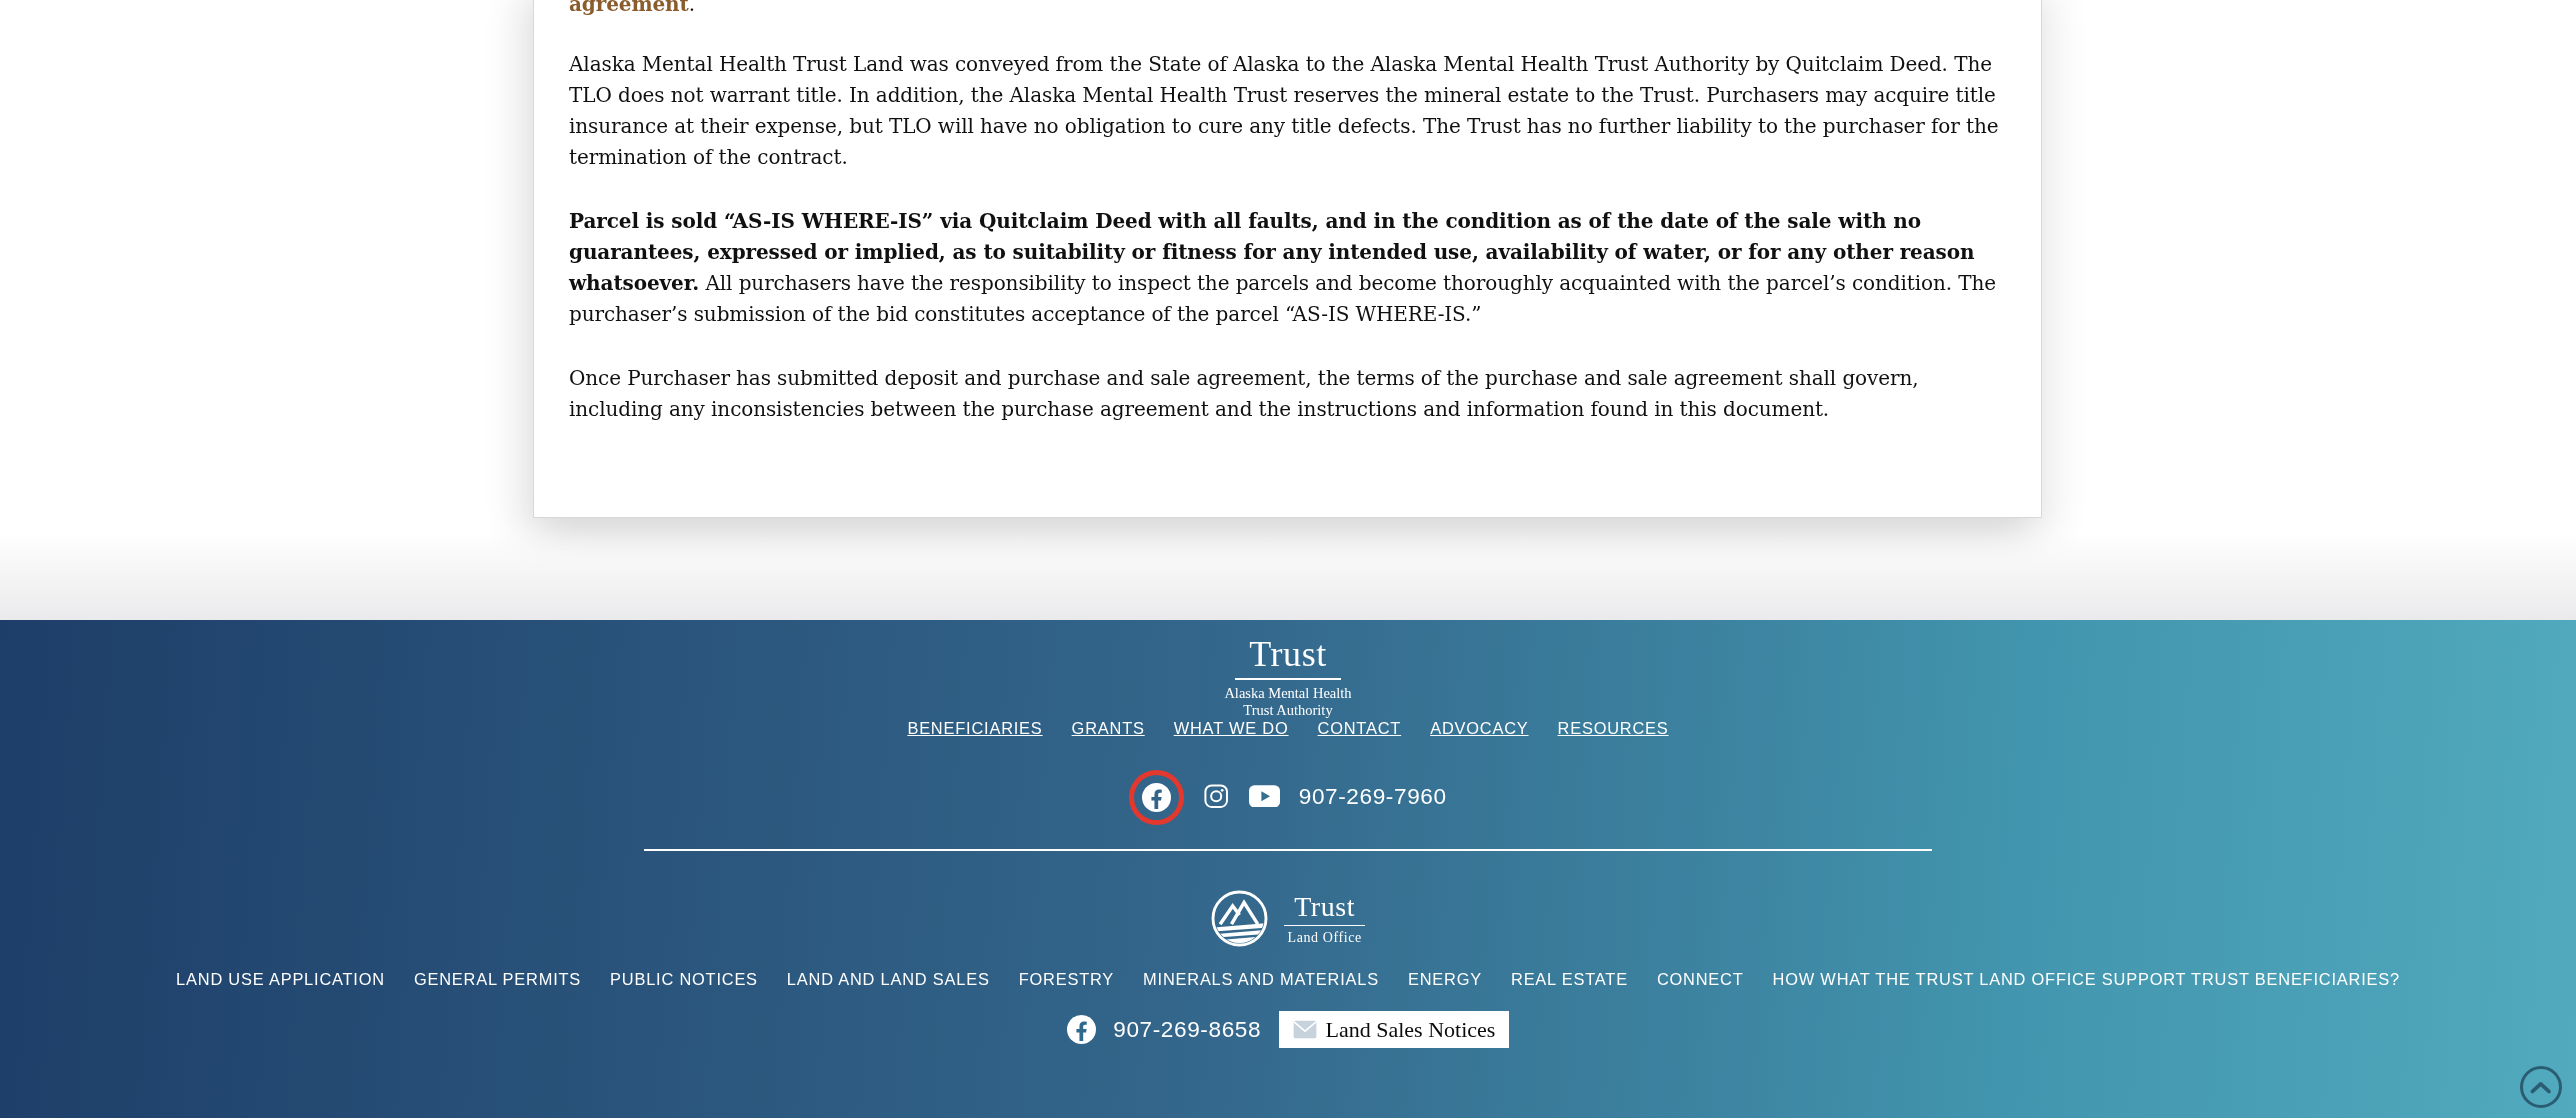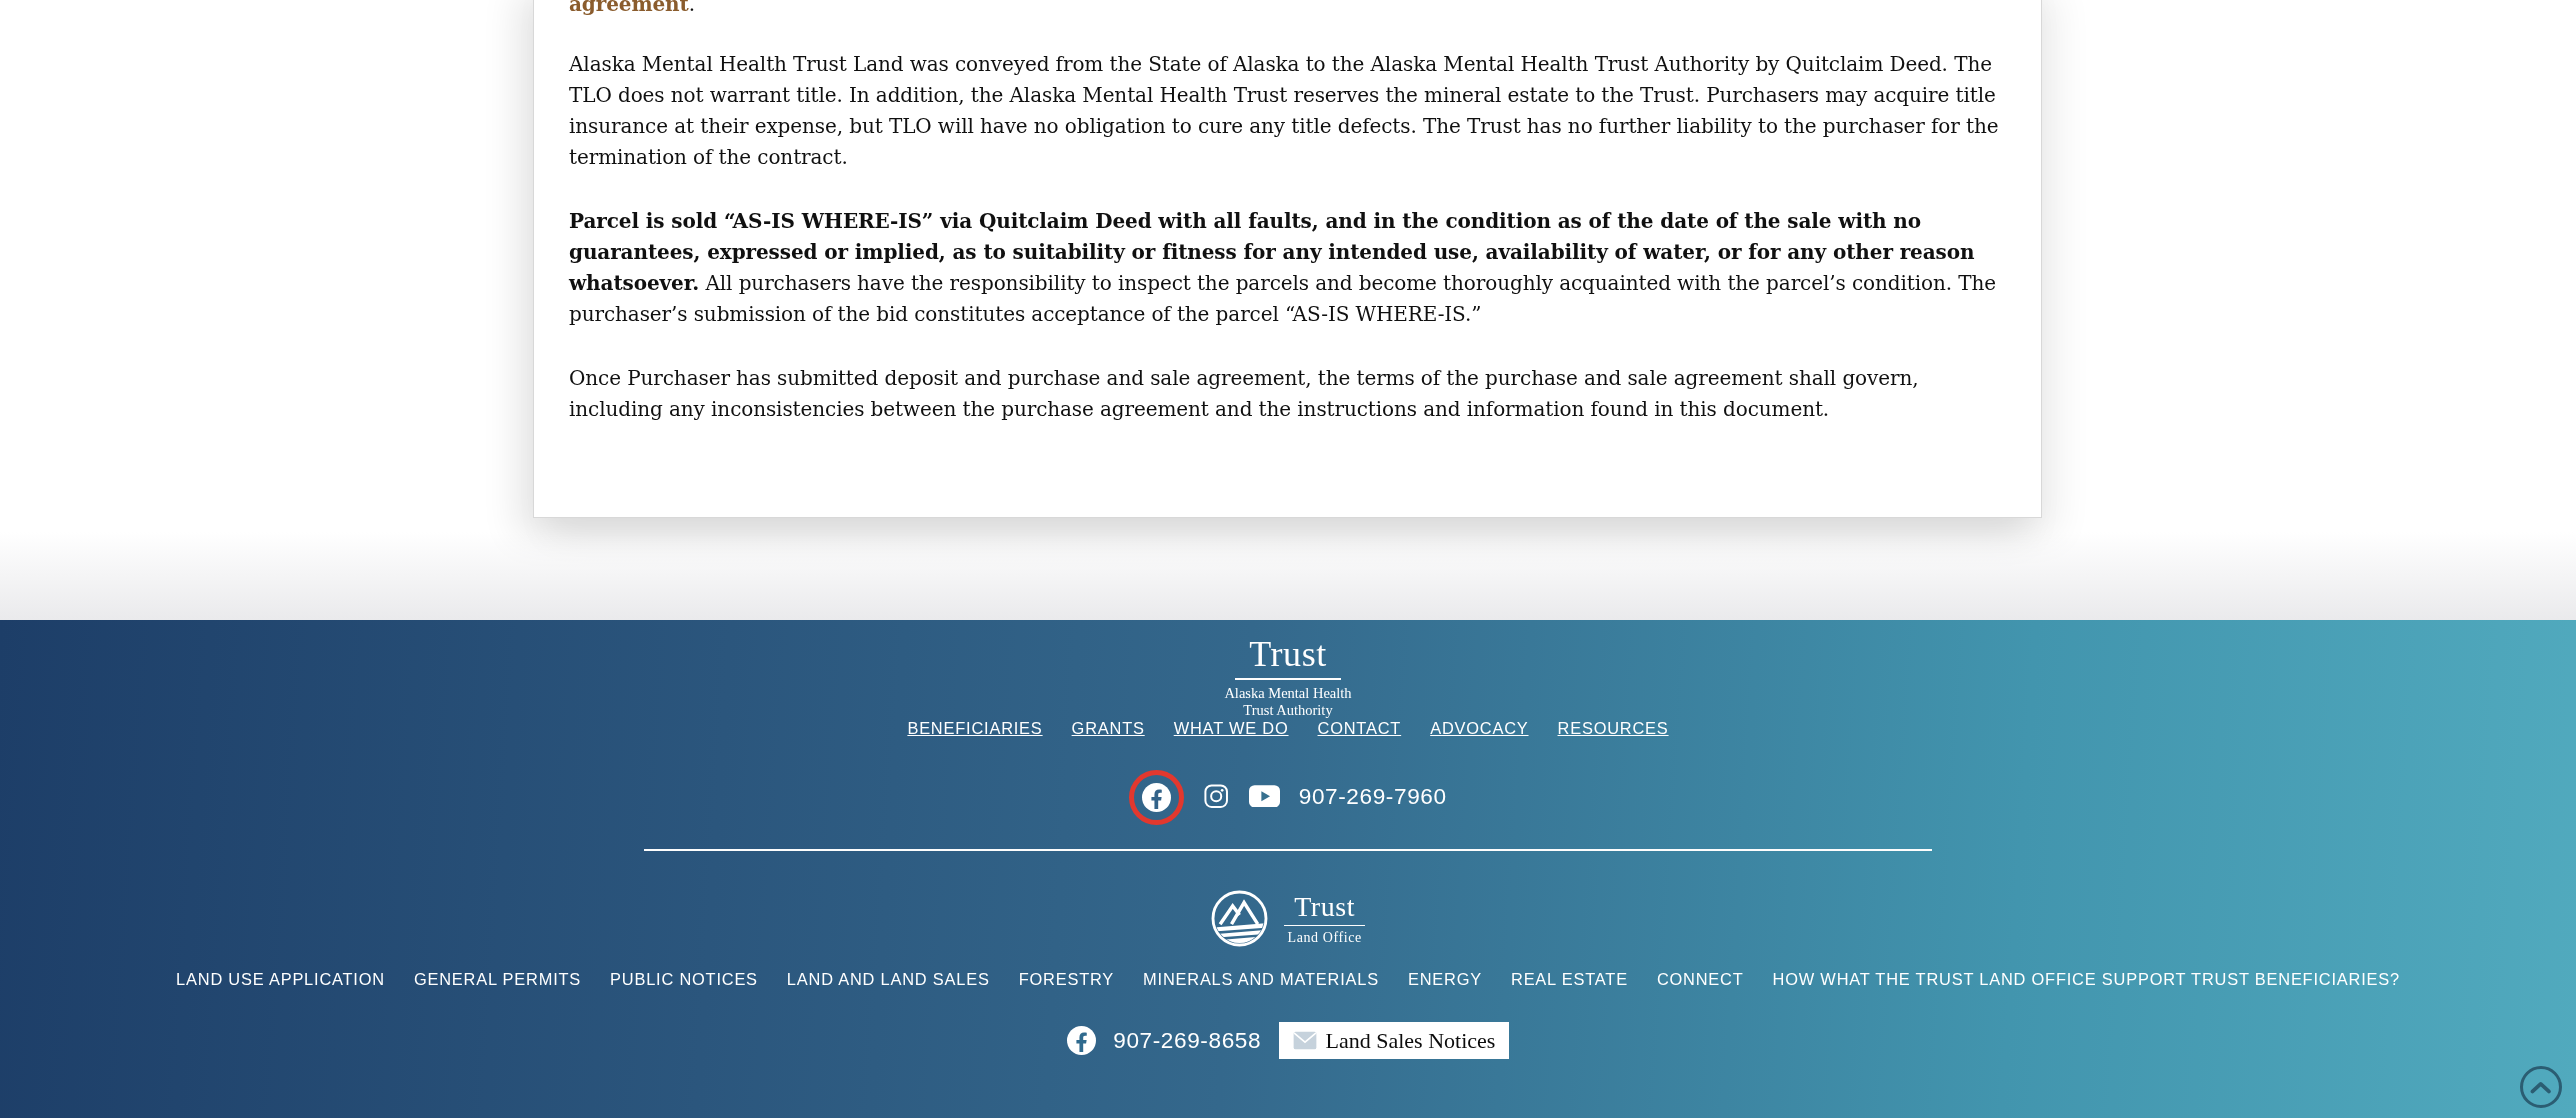--- a/index.html
+++ b/index.html
@@ -47,21 +47,21 @@
 
   .divider{position:absolute;top:229px;left:50%;transform:translateX(-50%);
       width:1288px;height:1.9px;background:#fdfdfd;}
 
   .tlo-logo{top:270px;gap:16.4px;}
   .tlo-logo .tlo-text{display:flex;flex-direction:column;align-items:center;}
   .tlo-title{font-family:"Liberation Serif",serif;font-size:28px;line-height:30px;letter-spacing:0.6px;}
   .tlo-rule{width:81px;height:1.3px;background:#fdfdfd;margin:2.5px 0 3.8px 0;}
   .tlo-sub{font-family:"Liberation Serif",serif;font-size:14px;line-height:15px;letter-spacing:0.6px;}
 
-  .tlo-bottom{top:392px;height:57px;gap:17.6px;}
+  .tlo-bottom{top:381px;height:57px;gap:17.6px;}
   .notice-btn{display:flex;align-items:center;gap:8.8px;background:#fff;border:none;
       border-radius:0;padding:5.7px 14px;cursor:pointer;
       font-family:"Liberation Serif",serif;font-size:22px;color:#0c0c0c;}
 
   .scroll-top{position:absolute;right:14.5px;bottom:10px;width:42px;height:42px;
       border-radius:50%;border:3.8px solid #2b5d72;background:transparent;
       display:flex;align-items:center;justify-content:center;cursor:pointer;box-sizing:border-box;}
 </style>
 </head>
 <body>

